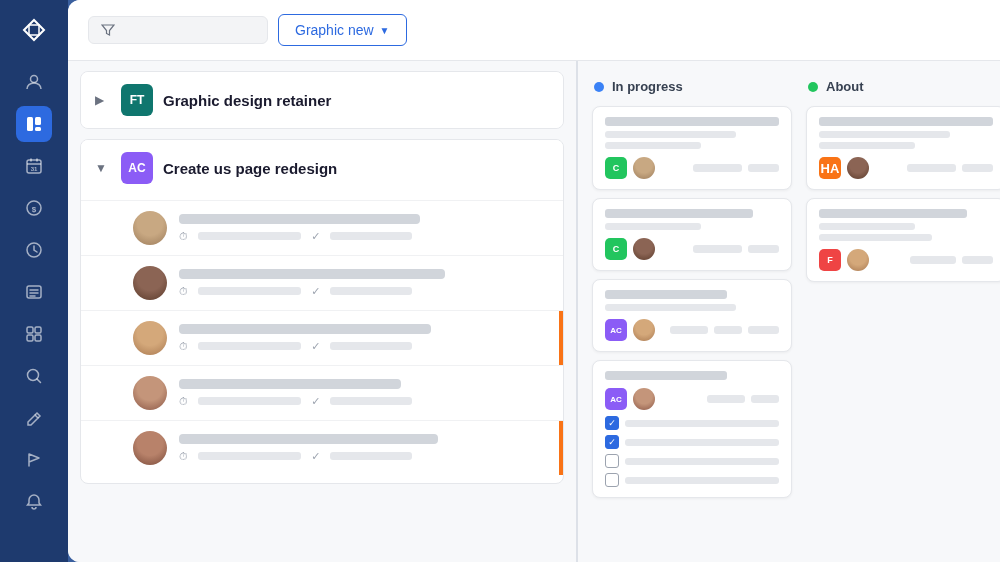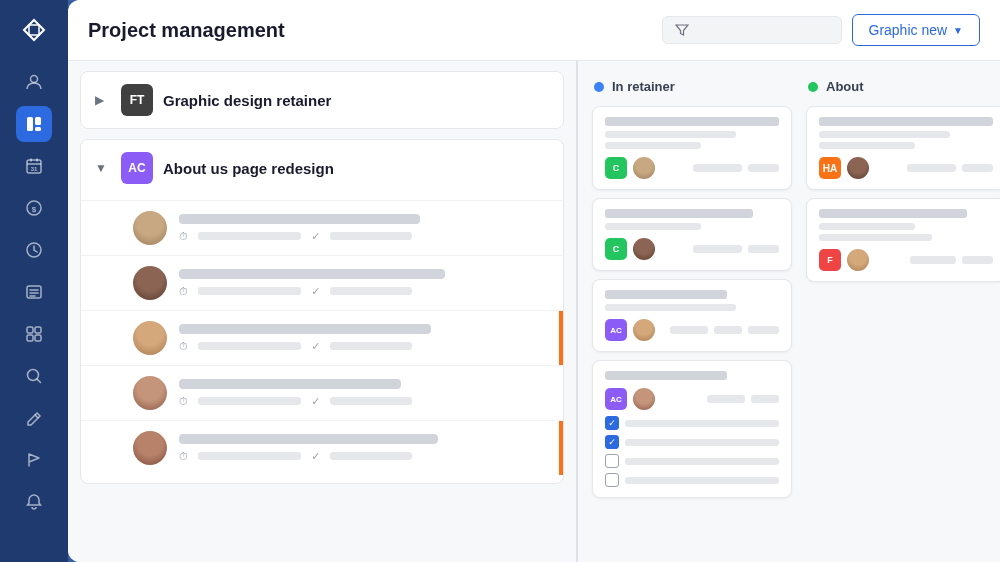--- a/index.html
+++ b/index.html
@@ -439,21 +439,20 @@
     <svg width="18" height="18" viewBox="0 0 18 18" fill="none">
       <path d="M9 2a5 5 0 00-5 5v3l-1.5 2h13L14 10V7a5 5 0 00-5-5z" stroke="rgba(255,255,255,0.6)" stroke-width="1.5"></path>
       <path d="M7 14a2 2 0 004 0" stroke="rgba(255,255,255,0.6)" stroke-width="1.5"></path>
     </svg>
   </div>
 </nav>
 
 <div class="main-area">
 
   <header class="header">
-    <h1 class="header-title">Project management</h1>
     <div class="header-actions">
       <div class="filter-bar">
         <svg width="14" height="14" viewBox="0 0 14 14" fill="none">
           <path d="M1 2h12l-4.5 5.5V12l-3-1.5V7.5L1 2z" stroke="#6b7280" stroke-width="1.2" fill="none"></path>
         </svg>
         <span class="filter-placeholder"></span>
       </div>
       <button class="create-new-btn">
         <span>Graphic new</span>
         <span class="chevron">▼</span>
@@ -461,30 +460,30 @@
     </div>
   </header>
 
   <div class="content-split">
 
     <div class="list-panel scrollbar-hidden">
 
       <div class="project-group">
         <div class="project-header">
           <span class="project-chevron">▶</span>
-          <div class="project-avatar" style="background:#404040;">FT</div>
+          <div class="project-avatar" style="background:#0f766e;">FT</div>
           <span class="project-name">Graphic design retainer</span>
         </div>
       </div>
 
       <div class="project-group">
         <div class="project-header">
           <span class="project-chevron">▼</span>
           <div class="project-avatar" style="background:#8b5cf6;">AC</div>
-          <span class="project-name">About us page redesign</span>
+          <span class="project-name">Create us page redesign</span>
         </div>
 
         <div class="task-list">
 
           <div class="task-item">
             <div class="task-avatar face-1"></div>
             <div class="task-content">
               <div class="task-title-bar" style="width:65%"></div>
               <div class="task-meta">
                 <span class="task-meta-icon">⏱</span>
@@ -552,21 +551,21 @@
         </div>
       </div>
 
     </div>
 
     <div class="kanban-panel scrollbar-hidden">
 
       <div class="kanban-column">
         <div class="kanban-column-header">
           <div class="status-dot" style="background:#3b82f6;"></div>
-          <span class="status-label">In retainer</span>
+          <span class="status-label">In progress</span>
         </div>
 
         <div class="kanban-card">
           <div class="card-title-bar full"></div>
           <div class="card-subtitle-bar medium"></div>
           <div class="card-subtitle-bar short" style="margin-bottom:0;"></div>
           <div class="card-footer">
             <div class="card-badge" style="background:#22c55e;">C</div>
             <div class="card-user-avatar face-1"></div>
             <div style="flex:1;"></div>
@@ -633,21 +632,21 @@
         <div class="kanban-column-header">
           <div class="status-dot" style="background:#22c55e;"></div>
           <span class="status-label">About</span>
         </div>
 
         <div class="kanban-card">
           <div class="card-title-bar full"></div>
           <div class="card-subtitle-bar medium"></div>
           <div class="card-subtitle-bar short" style="margin-bottom:0;"></div>
           <div class="card-footer">
-            <div class="card-badge" style="background:#f97316;font-size:10px;text-align:center;">HA</div>
+            <div class="card-badge" style="background:#f97316;font-size:13px;text-align:center;">HA</div>
             <div class="card-user-avatar face-2"></div>
             <div style="flex:1;"></div>
             <div class="card-tag" style="width:28%;"></div>
             <div class="card-tag" style="width:18%;"></div>
           </div>
         </div>
 
         <div class="kanban-card">
           <div class="card-title-bar medium"></div>
           <div class="card-subtitle-bar short"></div>

